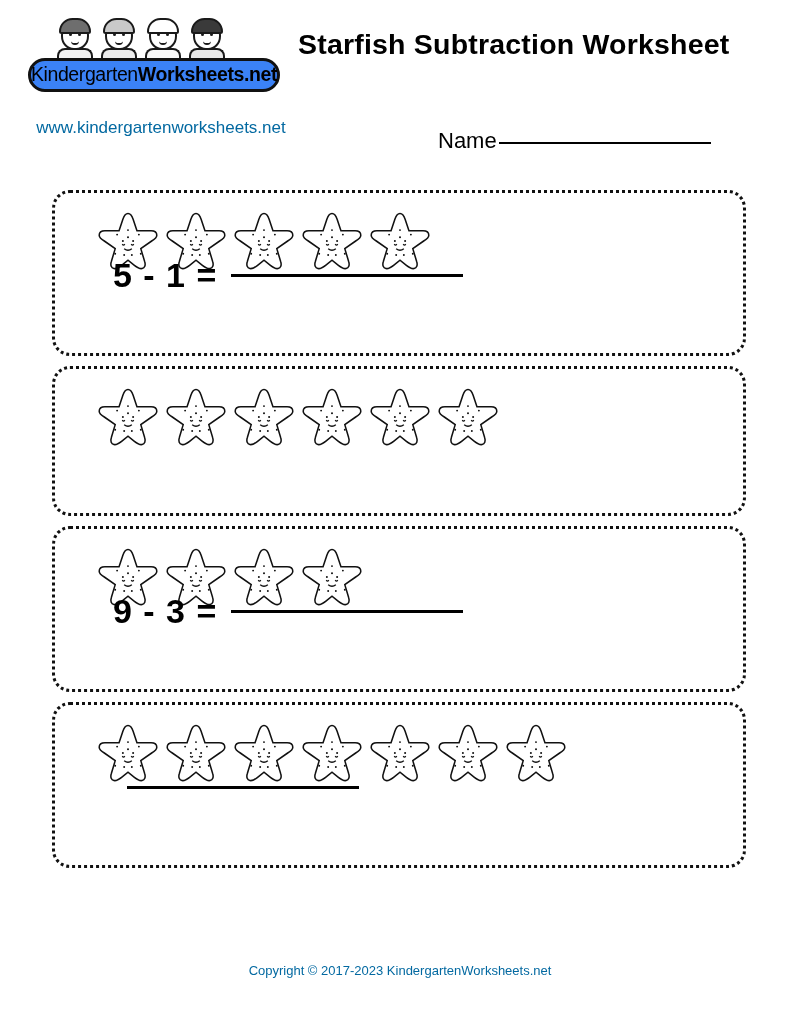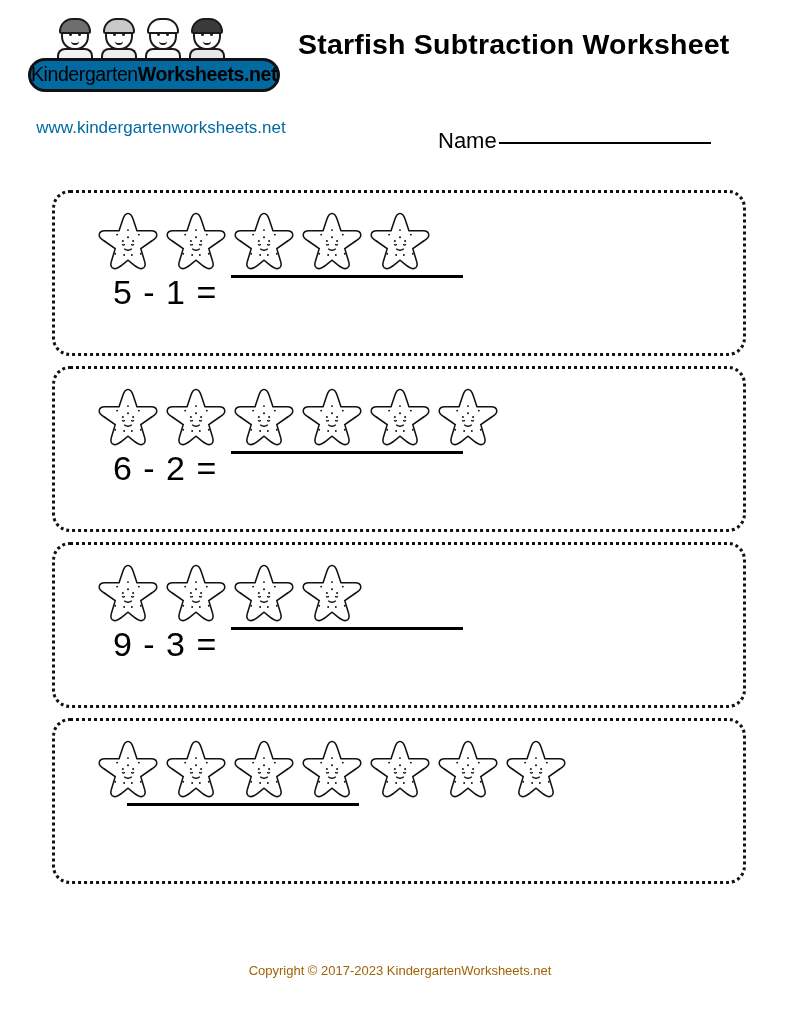--- a/index.html
+++ b/index.html
@@ -103,21 +103,21 @@
   .kid3 .body { background: #f7f7f7; }
   .kid4 { left: 132px; }
   .kid4 .hair { background: #3a3a3a; }
   .kid4 .body { background: #e8e8e8; }
 
   .logo-bar {
     position: relative;
     margin-top: -4px;
     width: 252px;
     height: 34px;
-    background: #0369a1;
+    background: #3b82f6;
     border: 3px solid #111111;
     border-radius: 18px;
     display: flex;
     align-items: center;
     justify-content: center;
     box-sizing: border-box;
   }
   .logo-text {
     font-size: 19.5px;
     letter-spacing: -0.4px;
@@ -181,24 +181,25 @@
   .stars-row {
     display: flex;
     align-items: center;
     padding-left: 40px;
     padding-top: 13px;
     height: 82px;
     box-sizing: border-box;
   }
   .equation {
     display: flex;
-    align-items: flex-start;
+    align-items: center;
     padding-left: 58px;
     padding-bottom: 16px;
     height: 0;
+    font-weight: bold;
   }
   .eq-text {
     font-size: 34px;
     line-height: 1;
     white-space: nowrap;
     letter-spacing: 1px;
   }
   .eq-blank {
     display: inline-block;
     width: 232px;
@@ -217,21 +218,21 @@
   }
 
   
   .footer {
     position: absolute;
     left: 0;
     top: 962px;
     width: 800px;
     text-align: center;
     font-size: 13px;
-    color: #a16207;
+    color: #0369a1;
     line-height: 1.35;
   }
 </style>
 </head>
 <body>
 
 <div class="header">
 
   <div class="logo-block">
     <div class="kids-row">
@@ -535,24 +536,20 @@
             <circle cx="44" cy="72" r="1.5"></circle>
             <circle cx="56" cy="72" r="1.5"></circle>
           </g>
           <g fill="none" stroke="#111" stroke-width="2">
             <path d="M41 55 q2 3 4 0"></path>
             <path d="M55 55 q2 3 4 0"></path>
             <path d="M44 62 q6 5 12 0"></path>
           </g>
         </svg>
     </div>
-    <div class="equation">
-      <span class="eq-text">6 - 2 =</span>
-        <span class="eq-blank"></span>
-    </div>
     <div style="height:62px"></div>
   </div>
 
   <div class="problem">
     <div class="stars-row">
       <svg class="star" viewBox="0 0 100 100">
           <g fill="#fff" stroke="#111" stroke-width="2.4">
             <path d="M50 7 C54 7 56 10 58 16 L64 34 L86 34 C92 34 95 37 95 41 C95 45 92 47 87 50 L70 62 L76 82 C78 88 76 92 72 93 C68 94 65 92 60 88 L50 80 L40 88 C35 92 32 94 28 93 C24 92 22 88 24 82 L30 62 L13 50 C8 47 5 45 5 41 C5 37 8 34 14 34 L36 34 L42 16 C44 10 46 7 50 7 Z"></path>
           </g>
           <g fill="#111">

